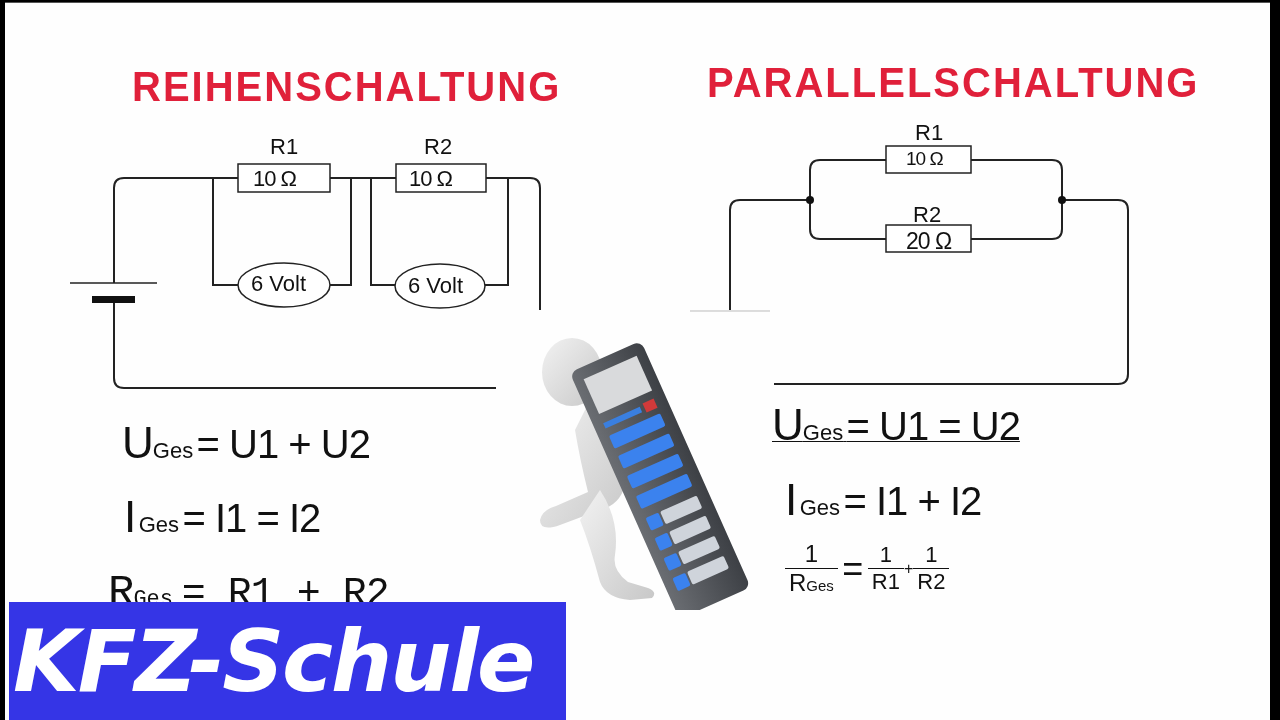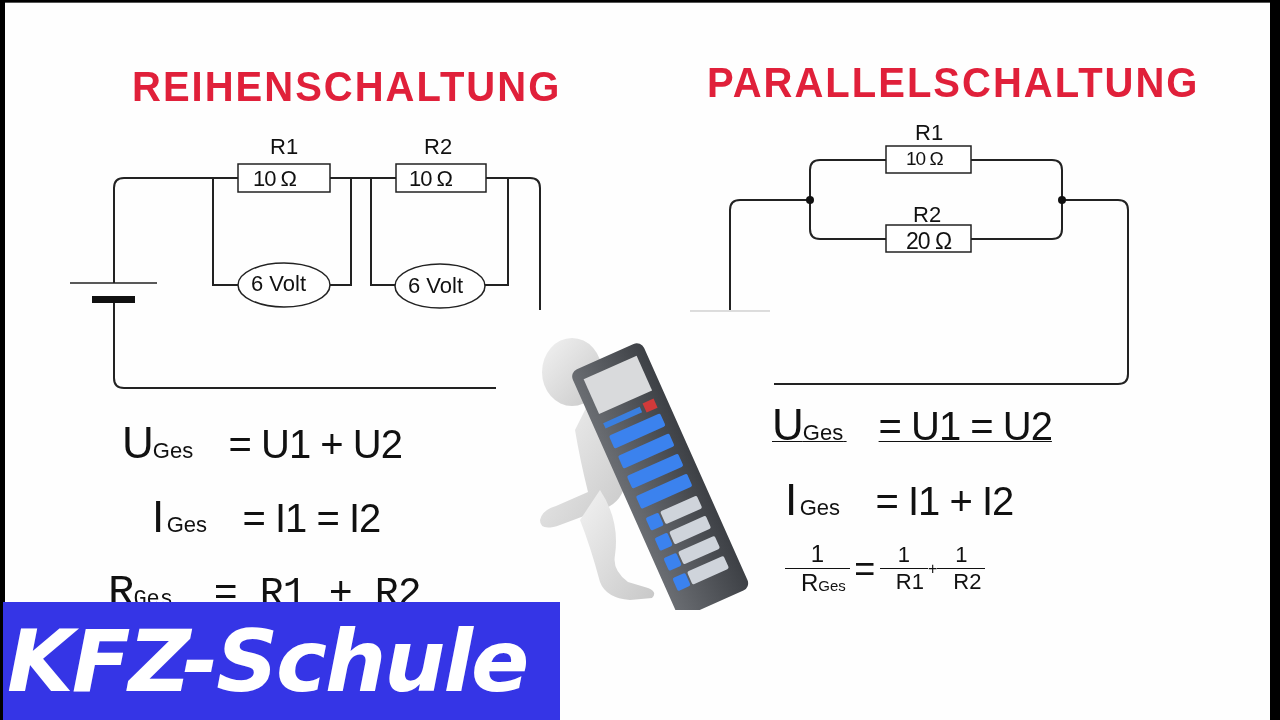--- a/index.html
+++ b/index.html
@@ -17,26 +17,26 @@
       position: absolute; color: #e0203a; font-family: "Liberation Sans", sans-serif;
       font-weight: bold; font-size: 40px; letter-spacing: 2px; transform: scaleY(1.05);
     }
     svg.circuit { position: absolute; left: 0; top: 0; }
     .formula {
       position: absolute; color: #111; font-family: "Liberation Sans", sans-serif;
       white-space: nowrap; letter-spacing: -1px;
     }
     .big { font-size: 44px; }
     .sub { font-size: 22px; letter-spacing: 0; }
-    .eqtext { font-size: 40px; margin-left: 32px; }
+    .eqtext { font-size: 40px; }
     .frac { display: inline-block; text-align: center; vertical-align: middle; }
     .frac .num { display: block; border-bottom: 1.5px solid #111; padding: 0 4px; }
-    .frac .den { display: block; padding: 0 4px; margin-left: 12px; }
+    .frac .den { display: block; padding: 0 4px; }
     .banner {
-      position: absolute; left: 3px; top: 602px; width: 557px; height: 118px;
+      position: absolute; left: 9px; top: 602px; width: 557px; height: 118px;
       background: #3535e6;
     }
     .banner-text {
       position: absolute; left: 4px; top: 4px; color: #fff;
       font-family: "DejaVu Sans", sans-serif; font-weight: bold; font-style: italic;
       font-size: 86px; letter-spacing: -2px; line-height: 110px;
     }
     .calc-figure { position: absolute; left: 520px; top: 320px; width: 260px; height: 290px; }
   </style>
 </head>
@@ -99,21 +99,21 @@
 
 <div class="formula" style="left:915px; top:120px; font-size:22px; letter-spacing:0;">R1</div>
 <div class="formula" style="left:906px; top:148px; font-size:19px;">10 Ω</div>
 <div class="formula" style="left:913px; top:202px; font-size:22px; letter-spacing:0;">R2</div>
 <div class="formula" style="left:906px; top:228px; font-size:23px;">20 Ω</div>
 
 <div class="formula" style="left:122px; top:418px;">
   <span class="big">U</span><span class="sub">Ges</span>
   <span class="eqtext">= U1 + U2</span>
 </div>
-<div class="formula" style="left:152px; top:492px;">
+<div class="formula" style="left:124px; top:492px;">
   <span class="big">I</span>
   <span class="sub">Ges</span>
   <span class="eqtext">= I1 = I2</span>
 </div>
 <div class="formula" style="left:108px; top:568px;font-family:Liberation Mono, monospace;">
   <span class="big">R</span><span class="sub">Ges</span>
   <span class="eqtext">= R1 + R2</span>
 </div>
 
 <div class="formula" style="left:772px; top:400px;text-decoration:underline;">

